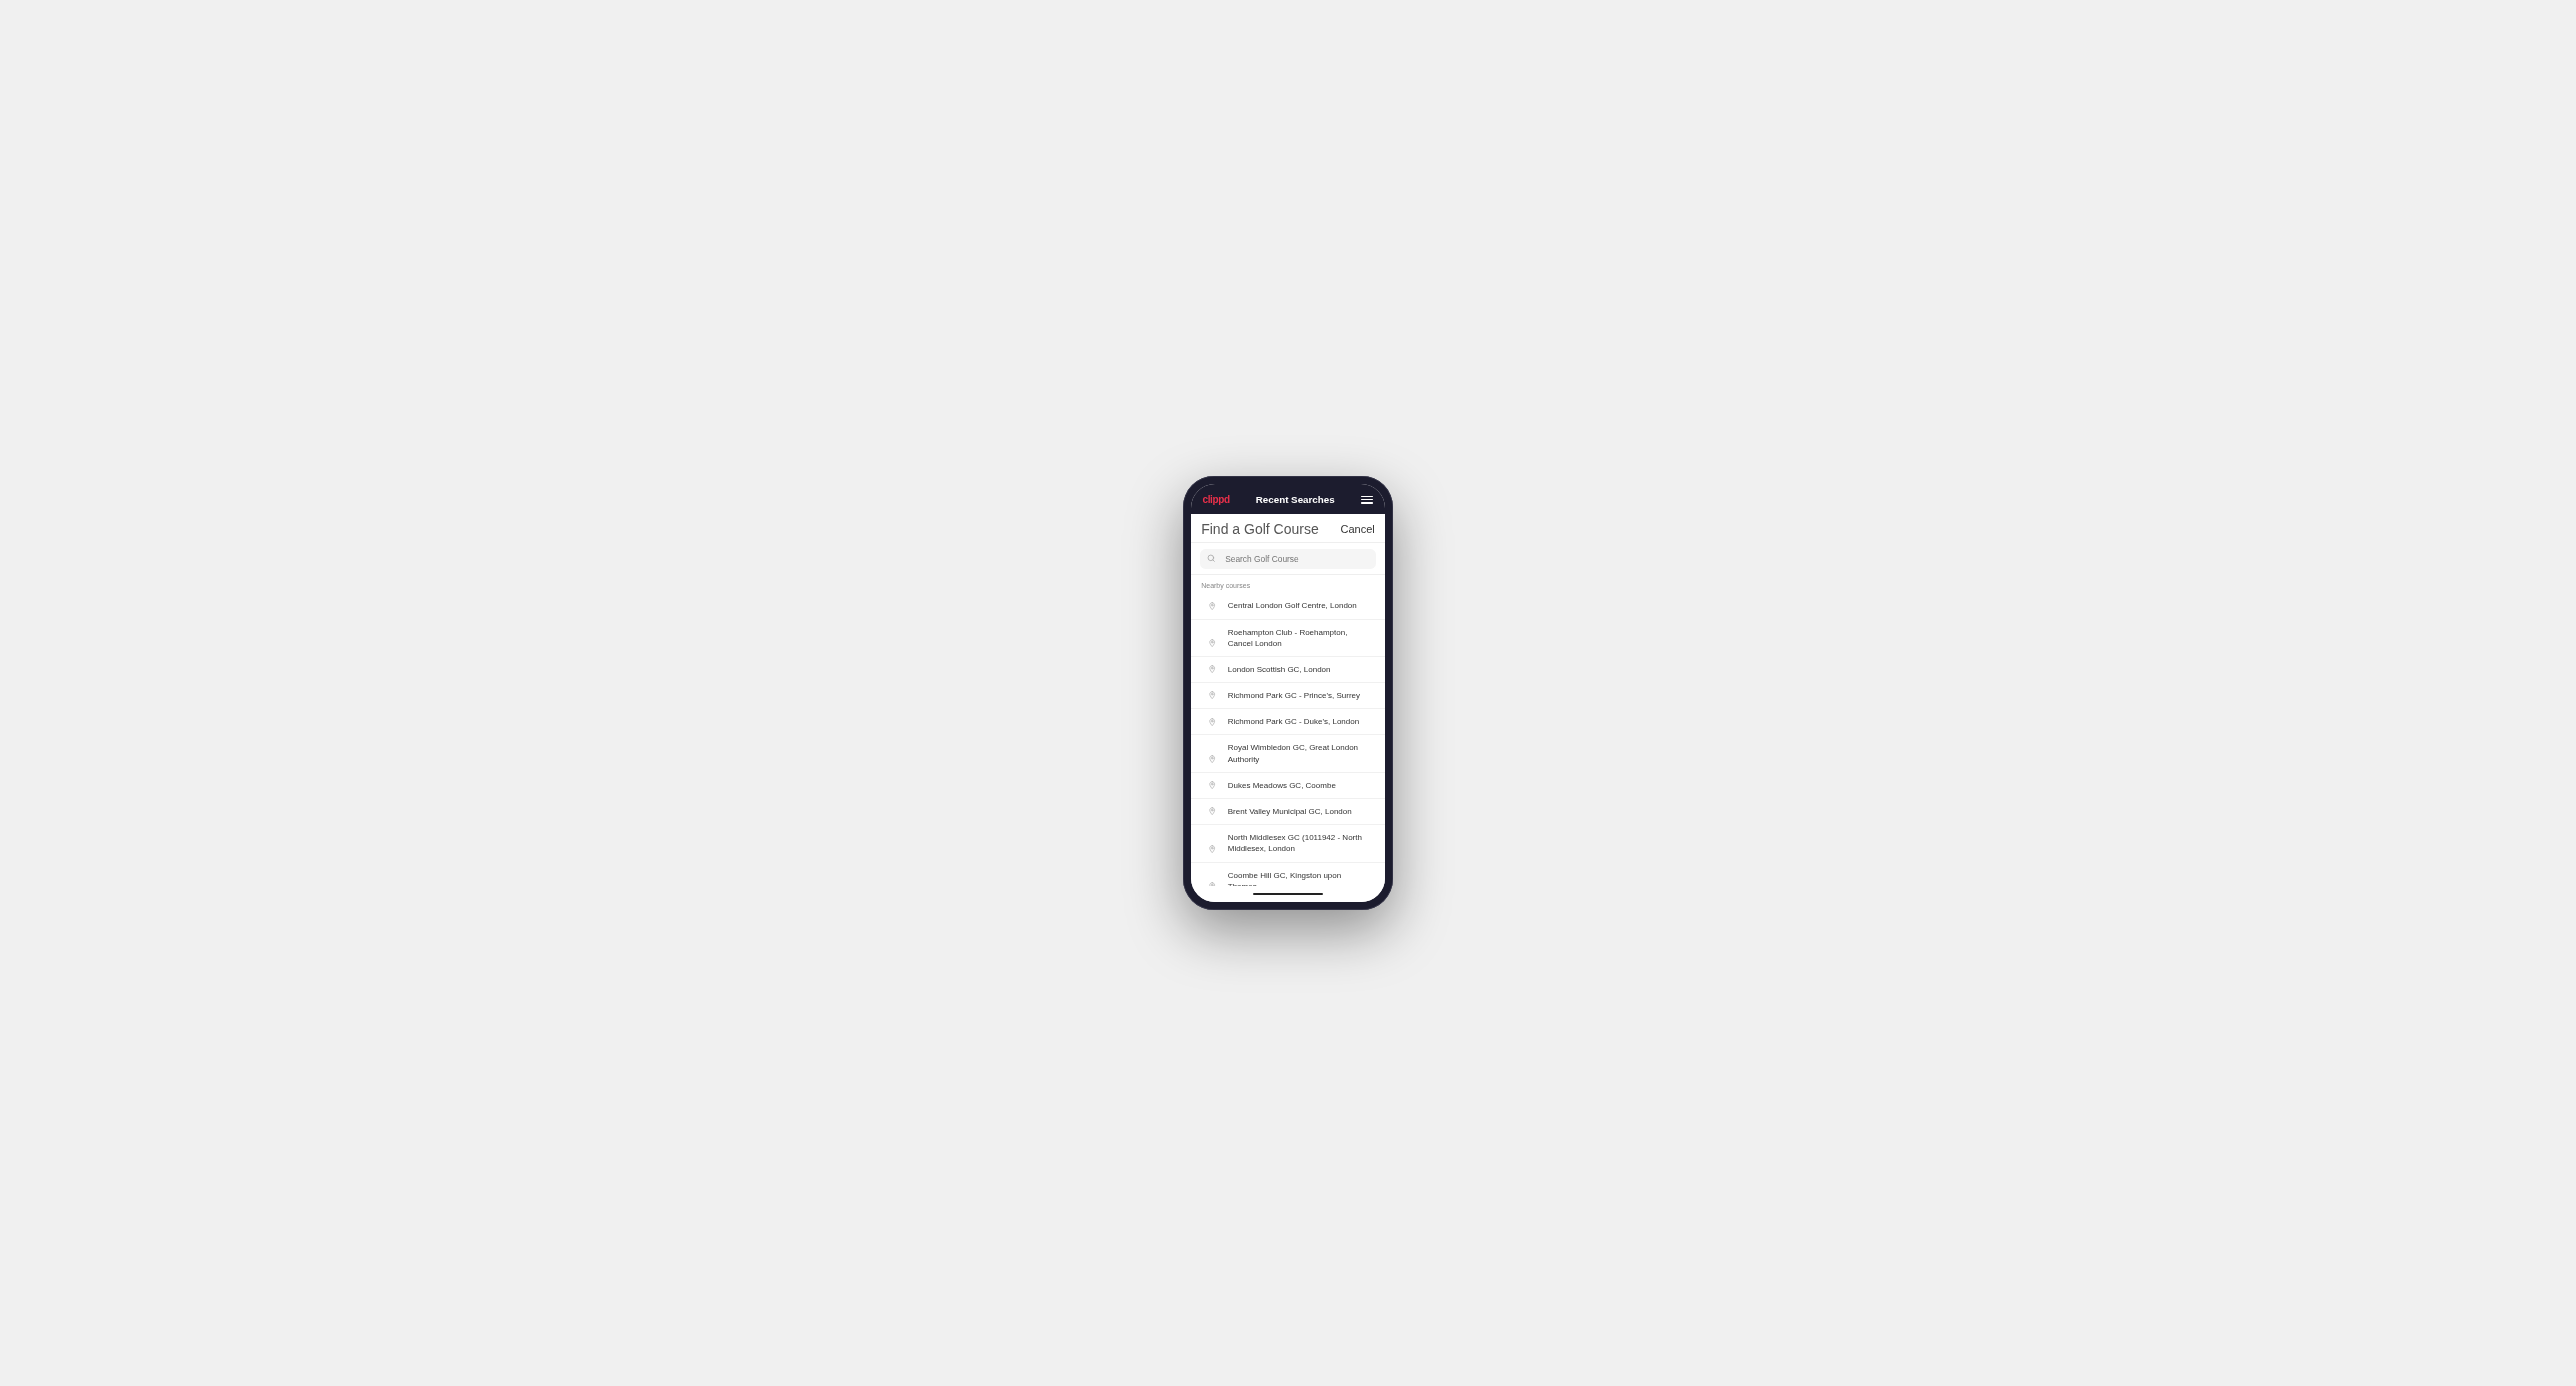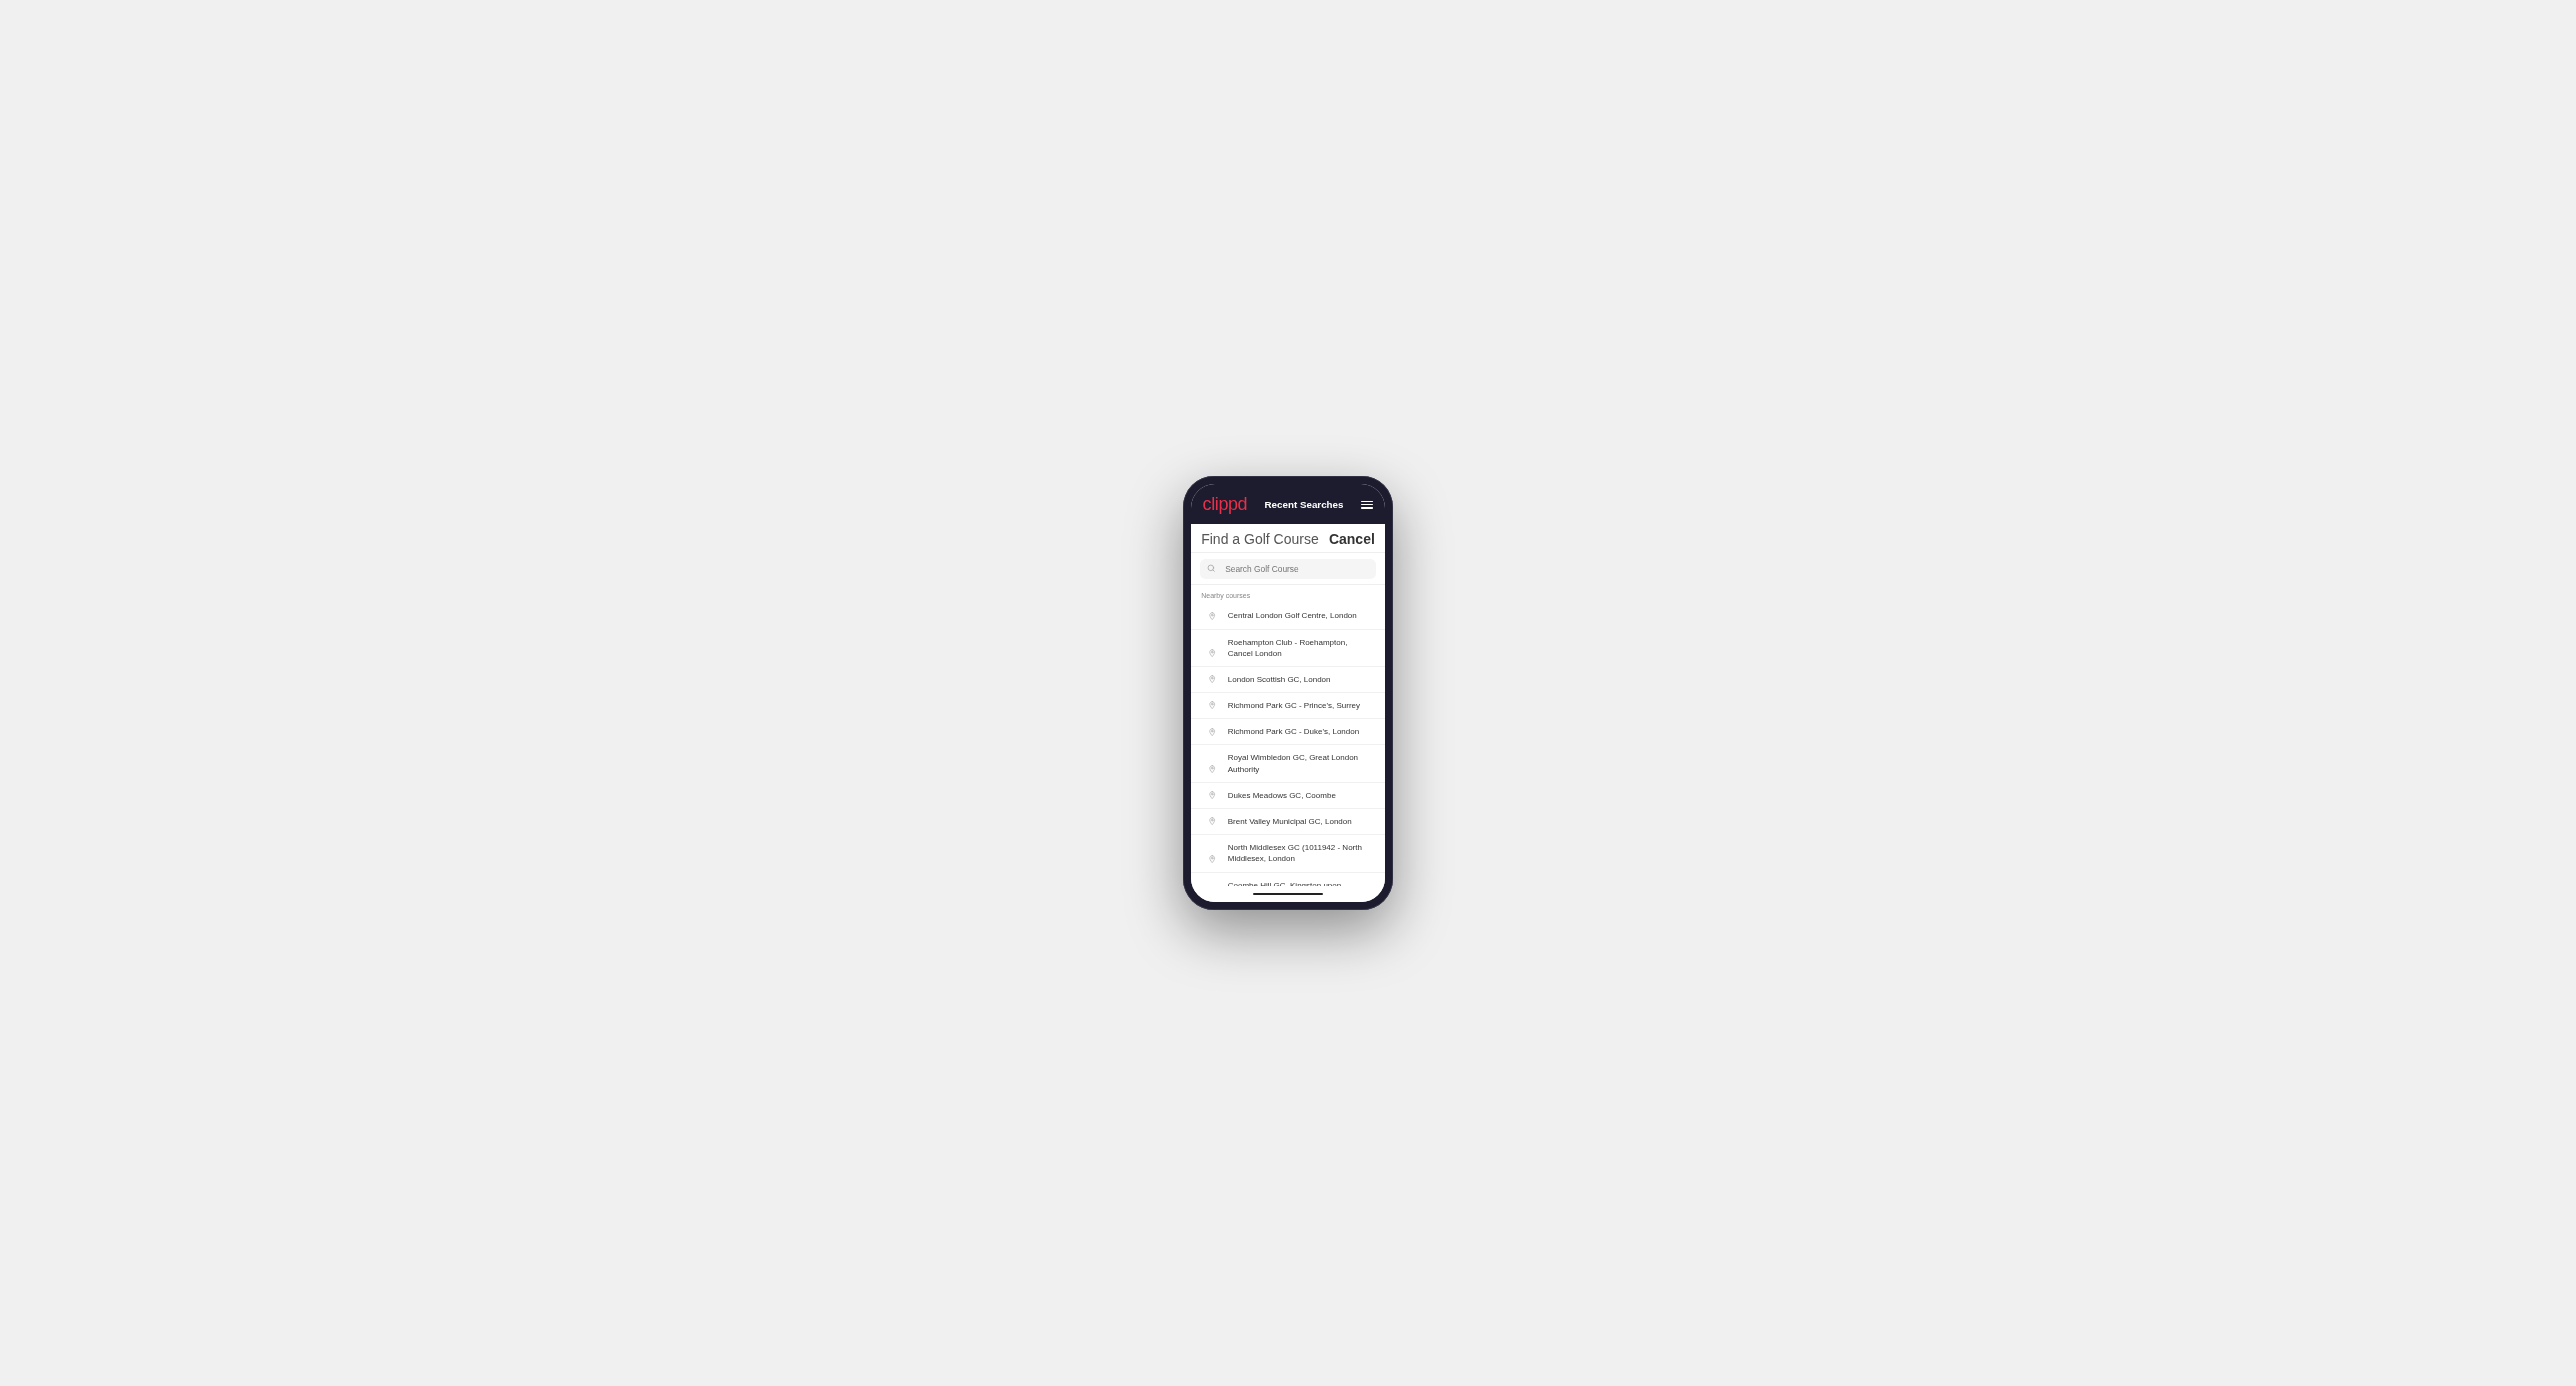--- a/index.html
+++ b/index.html
@@ -37,22 +37,22 @@
     .app-header {
       background: #1c1c2e;
       padding: 9.8px 11.2px 8.4px;
       display: flex;
       align-items: center;
       justify-content: space-between;
       flex-shrink: 0;
     }
 
     .app-logo {
-      font-size: 18px;
-      font-weight: 400;
+      font-size: 10px;
+      font-weight: 700;
       color: #e8304a;
       letter-spacing: -0.4px;
     }
 
     .app-title {
       font-size: 9.8px;
       font-weight: 600;
       color: #fff;
     }
 
@@ -87,23 +87,23 @@
       padding: 7px 9.8px 5.6px;
       border-bottom: 0.7px solid #eee;
     }
 
     .find-label {
       font-size: 14px;
       color: #555;
     }
 
     .cancel-btn {
-      font-size: 14px;
+      font-size: 11px;
       color: #333;
-      font-weight: 700;
+      font-weight: 400;
       cursor: pointer;
       background: none;
       border: none;
     }
 
     
     .search-container {
       padding: 5.6px 8.4px;
       border-bottom: 0.7px solid #eee;
     }

